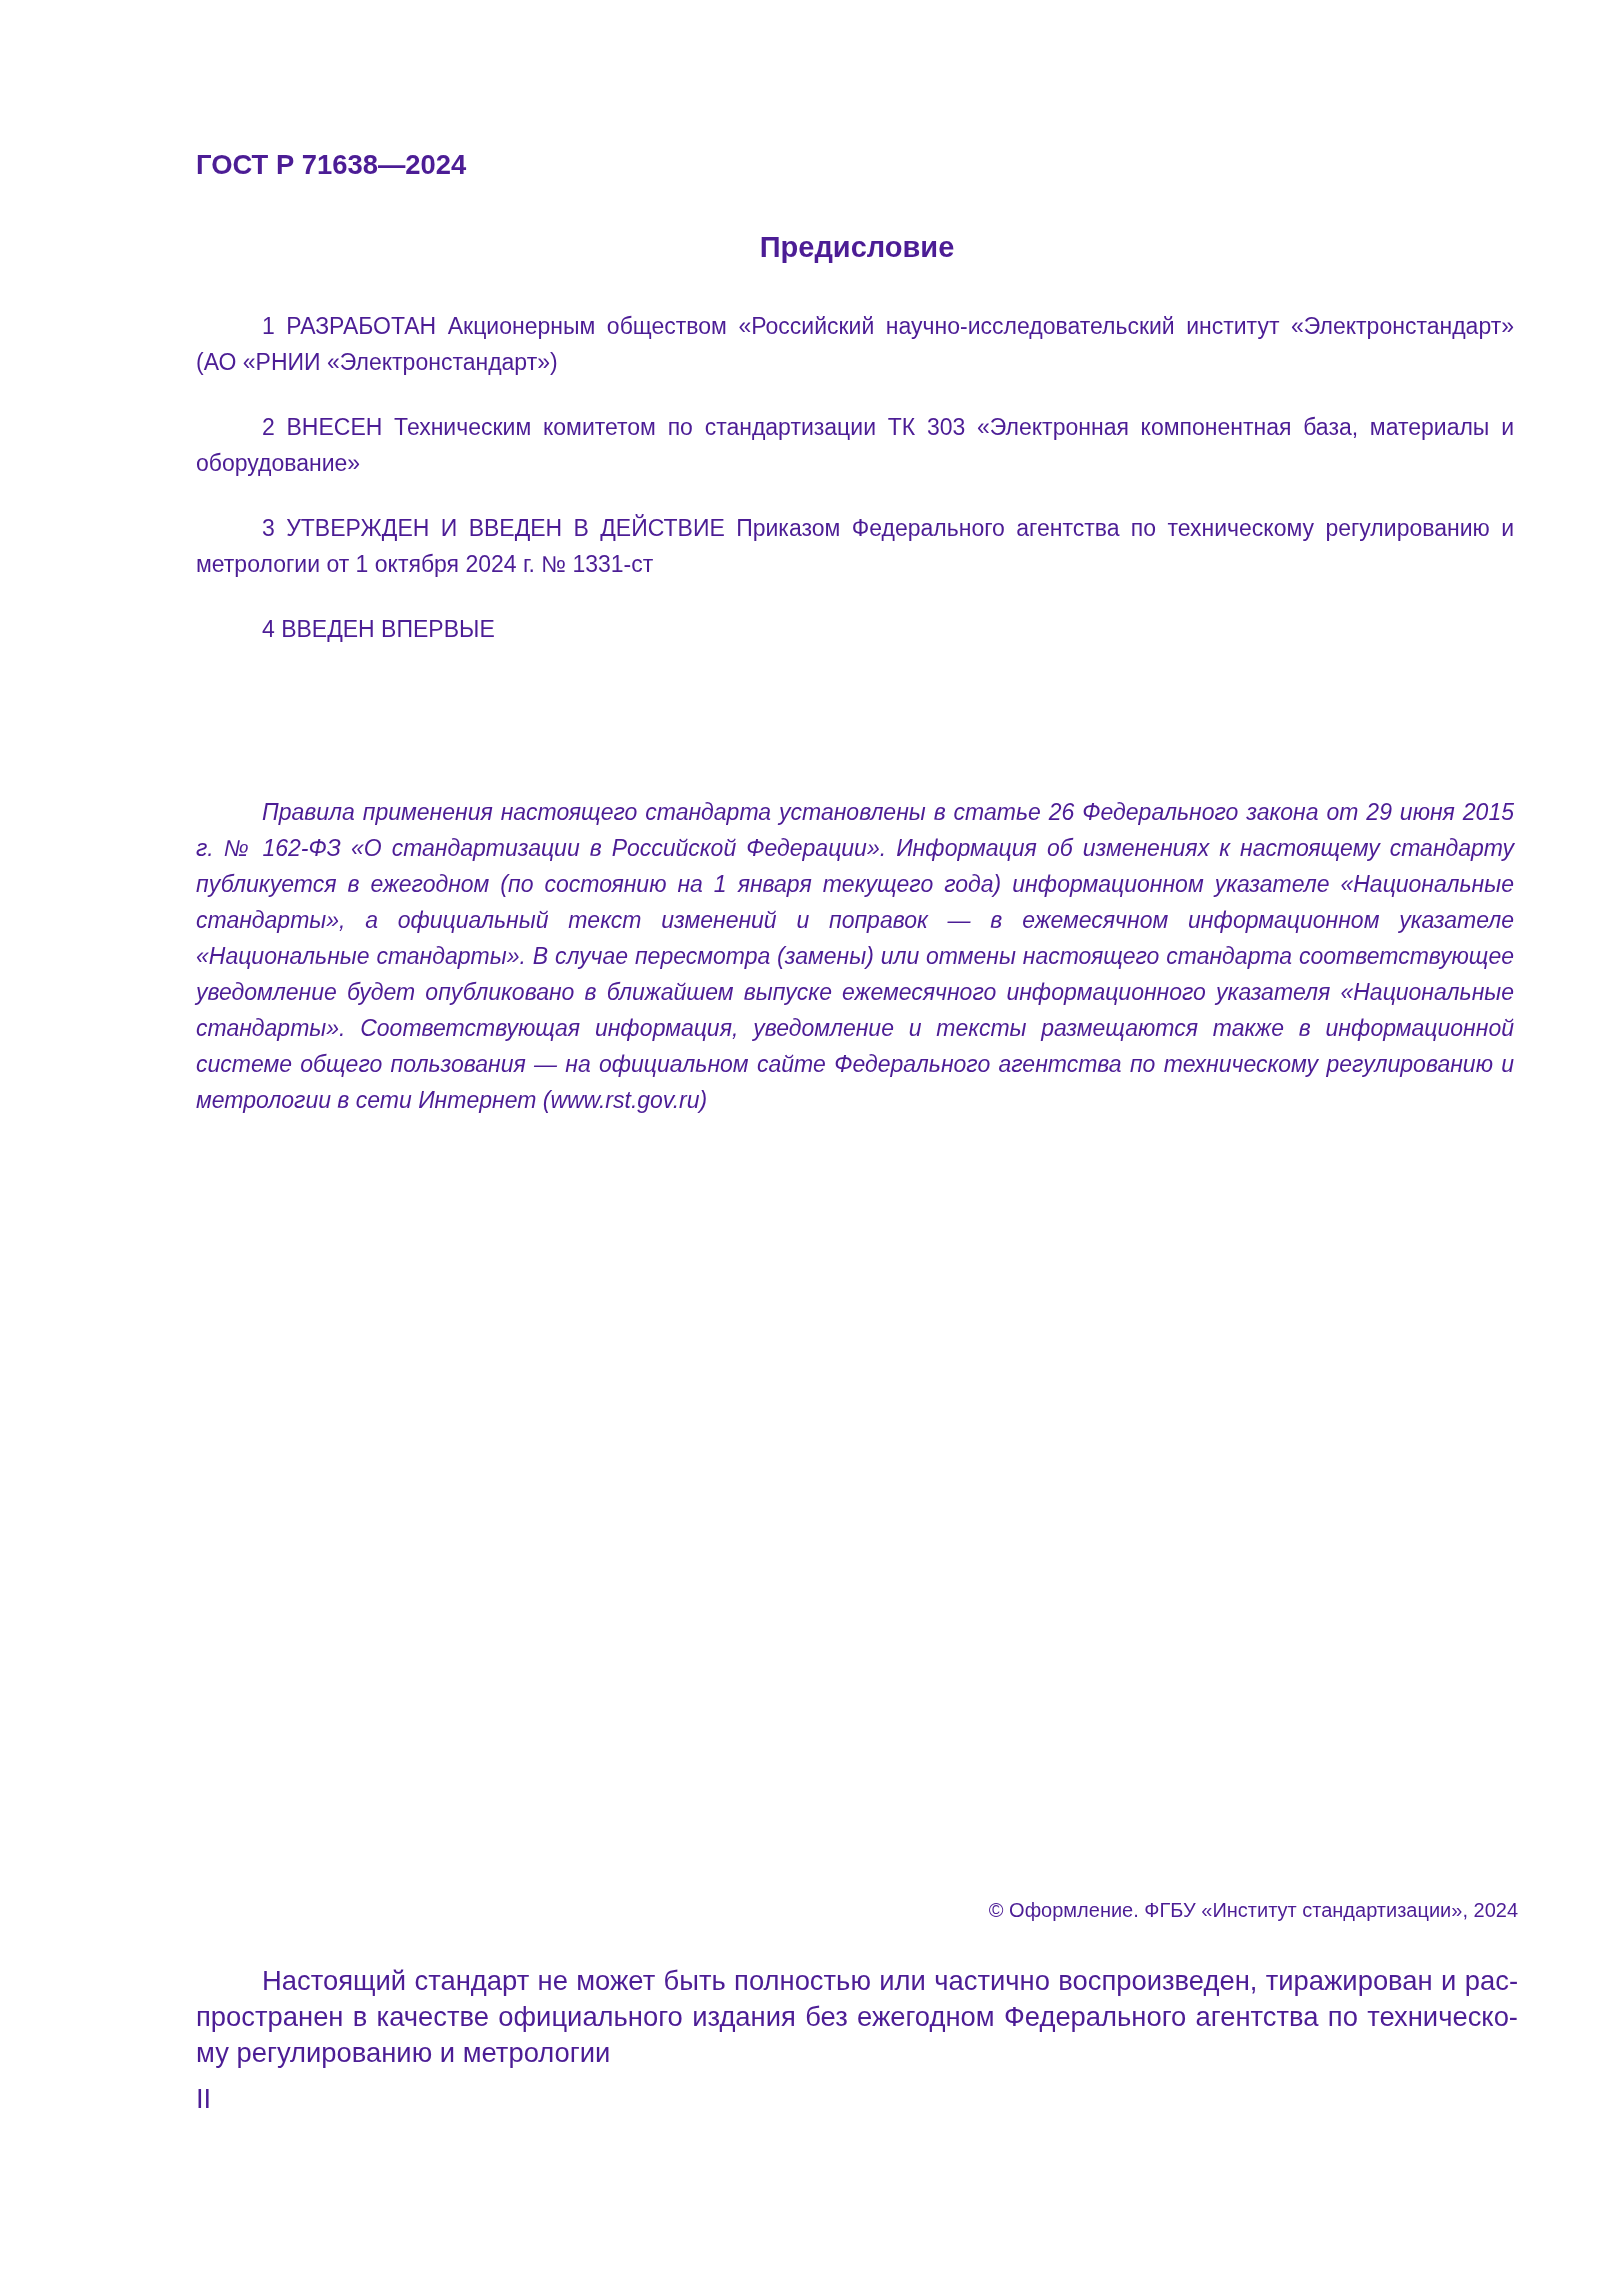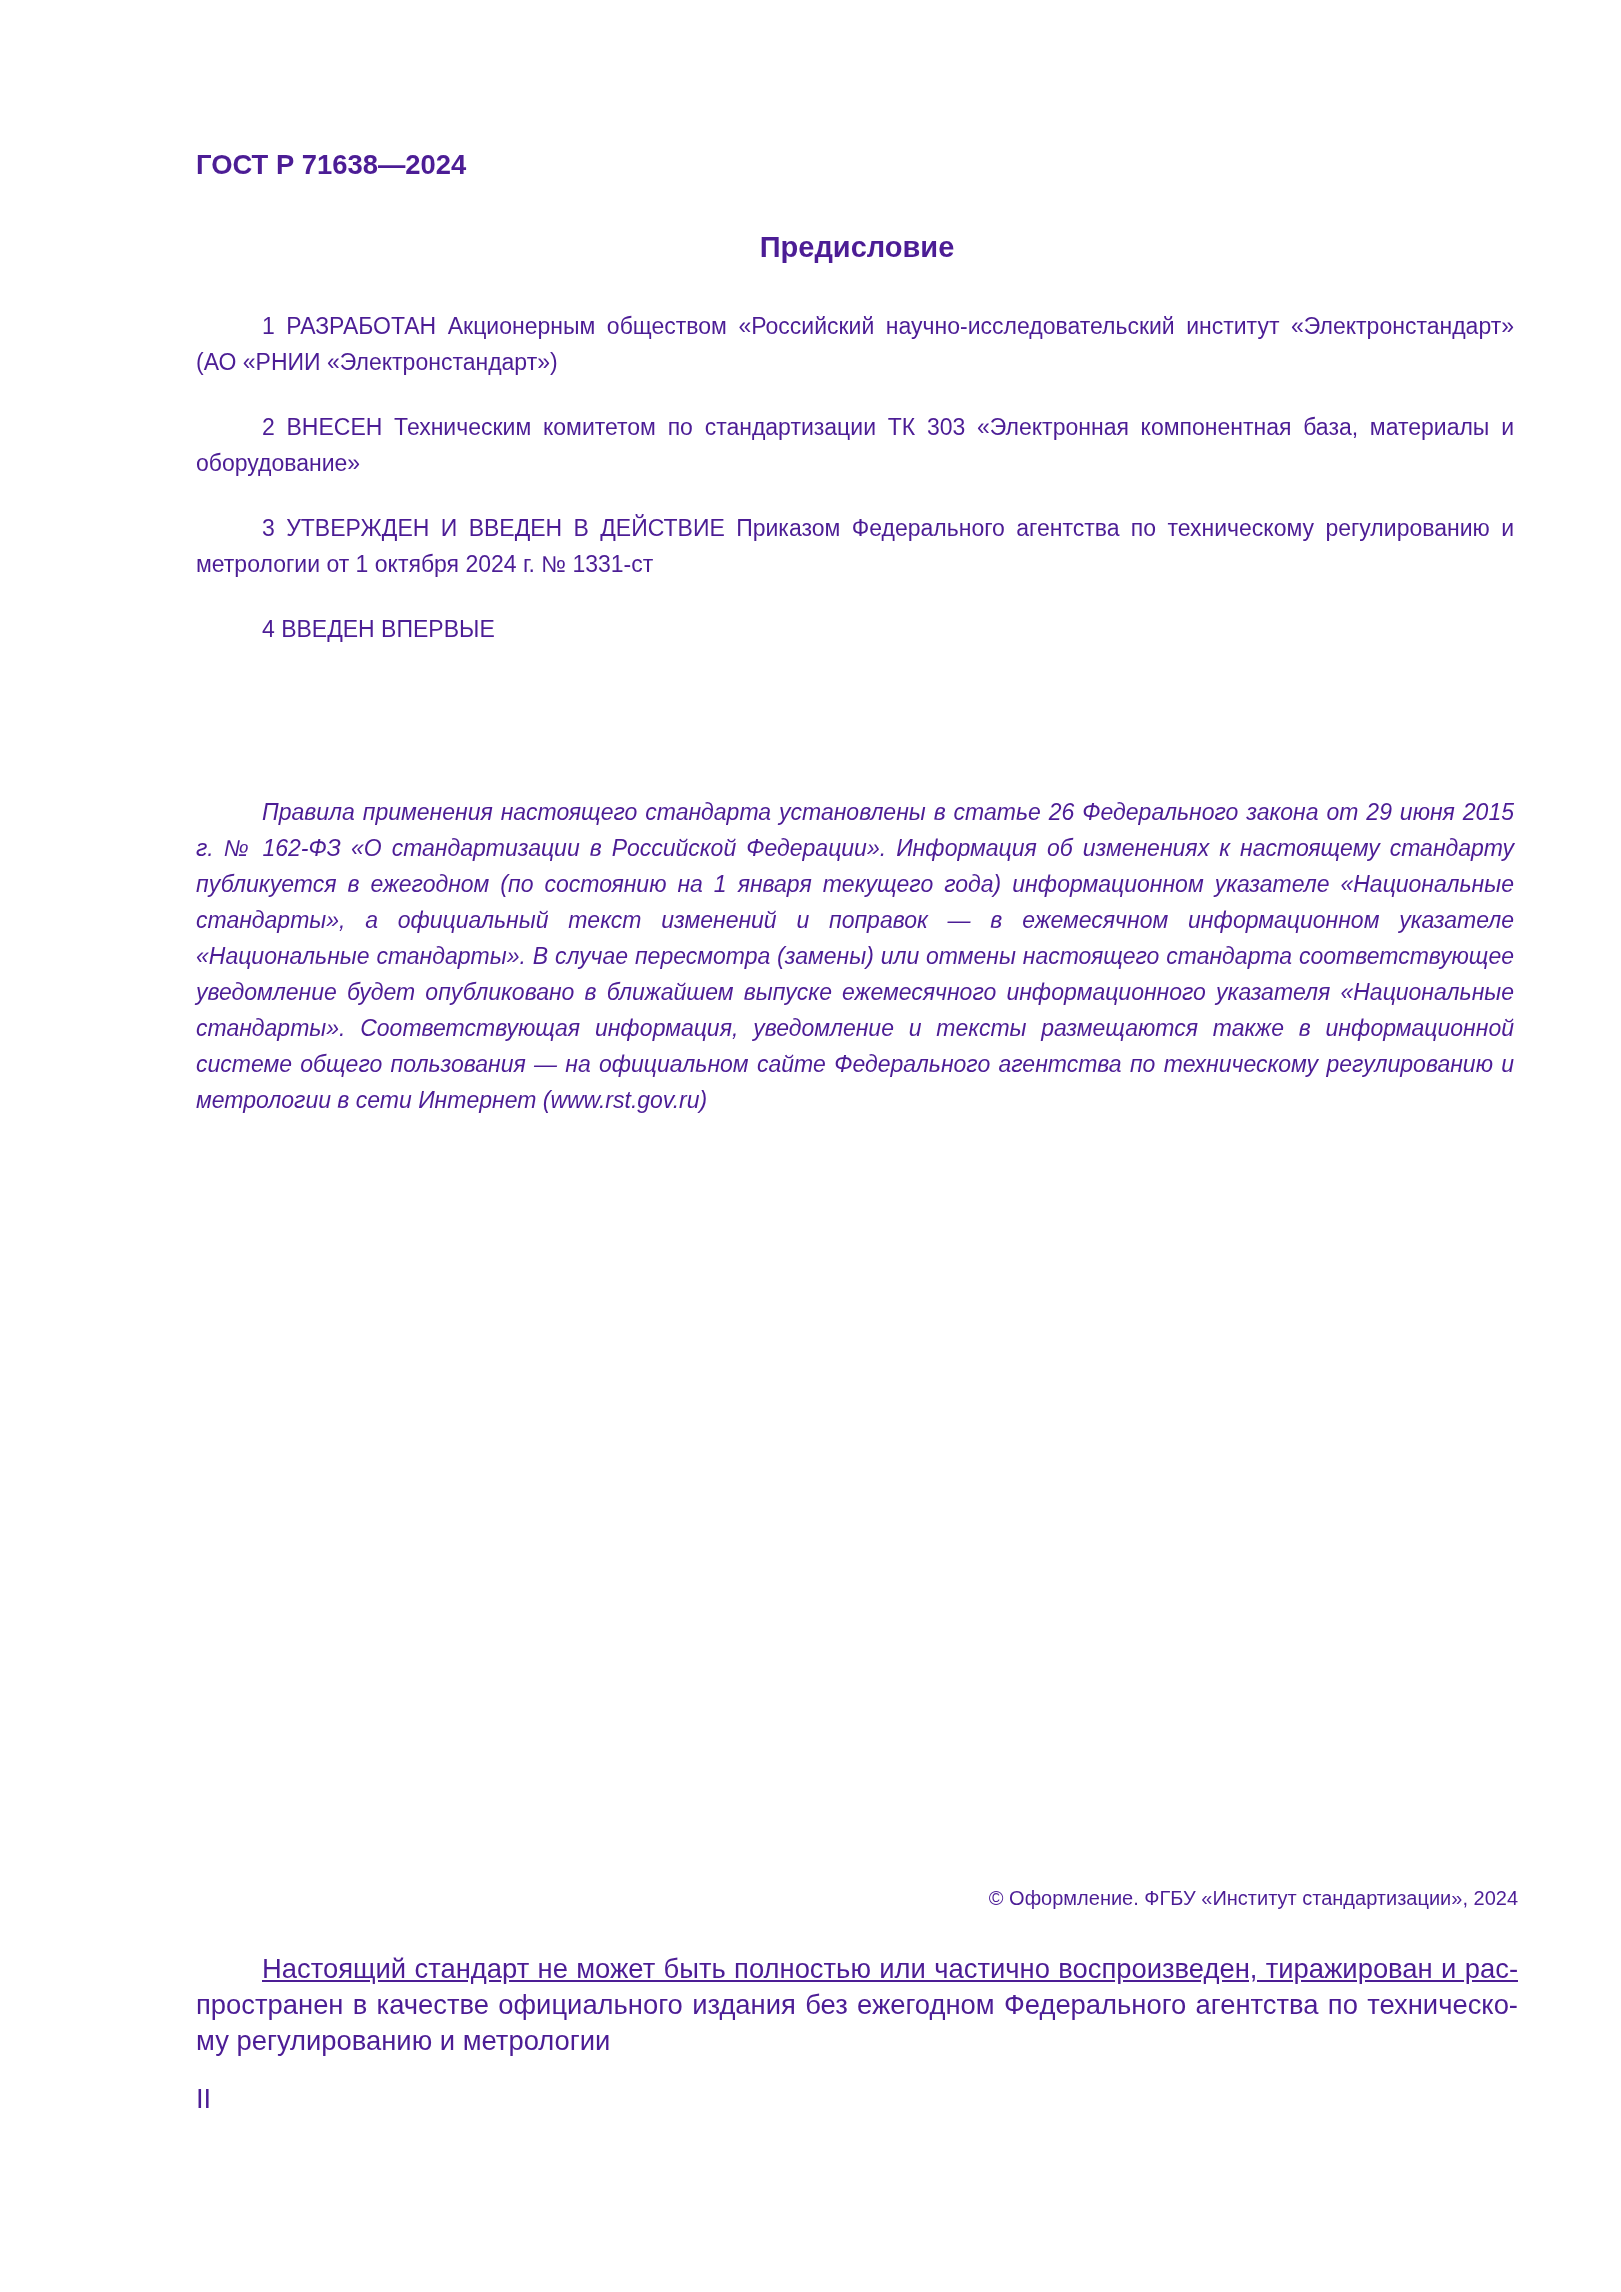--- a/index.html
+++ b/index.html
@@ -59,29 +59,28 @@
     margin-bottom: 35px;
   }
   .restriction .r-line {
     font-size: 27.4px;
     line-height: 36px;
     text-align: justify;
     text-align-last: justify;
   }
   .restriction .r-first {
     text-indent: 66px;
-    text-decoration: underline;
   }
   .restriction .r-last {
     text-align-last: left;
   }
   .page-number {
     font-size: 27.4px;
     line-height: 36px;
-    margin-top: 22px;
+    margin-top: 10px;
     text-align: left;
   }
 </style>
 </head>
 <body>
 
 <div class="page">
 
   <div class="doc-code">ГОСТ Р 71638—2024</div>
 

